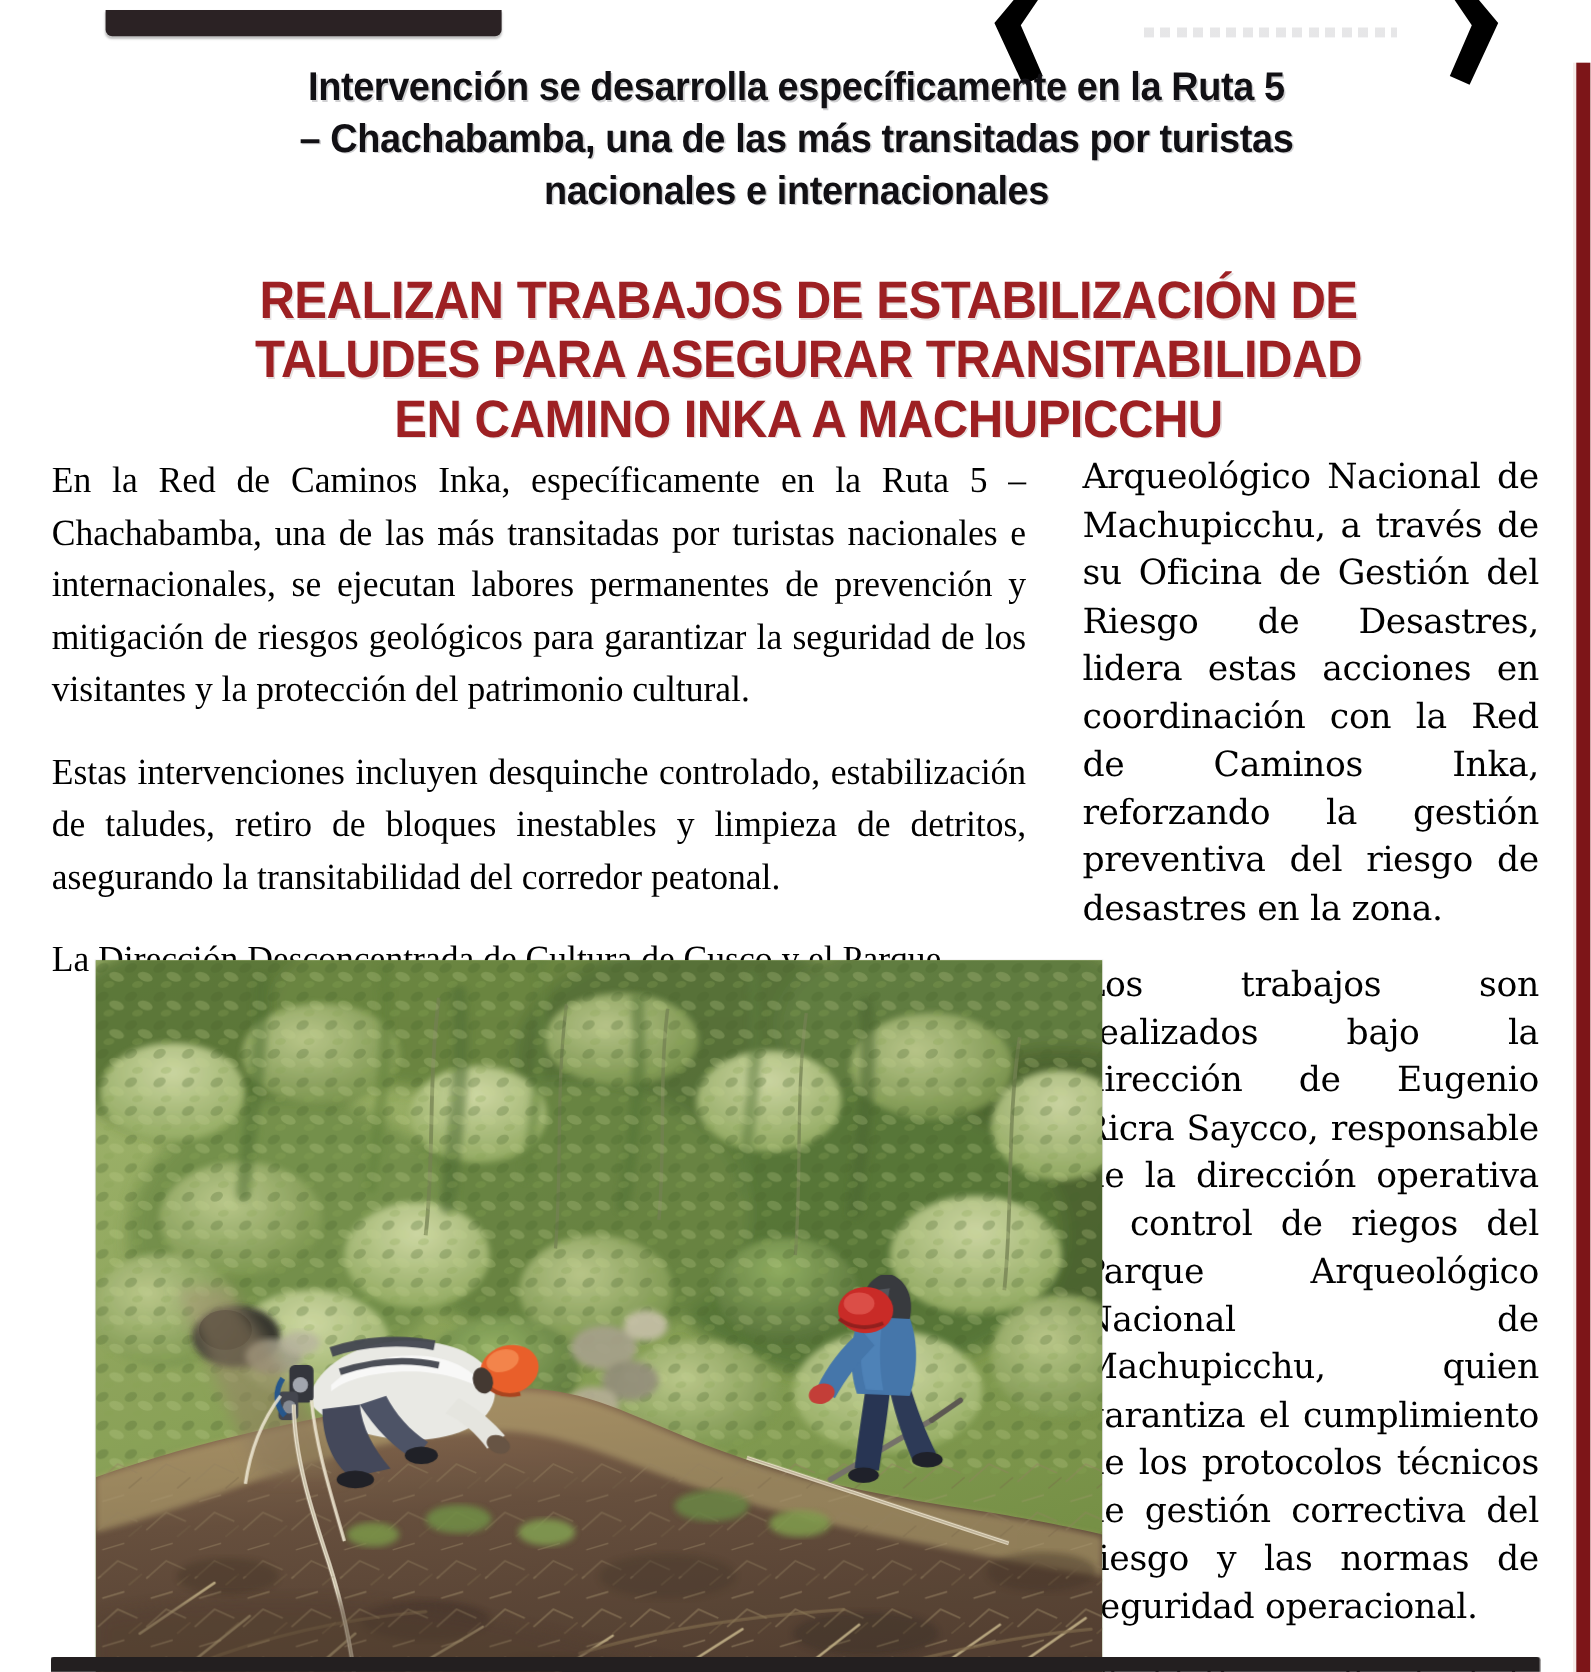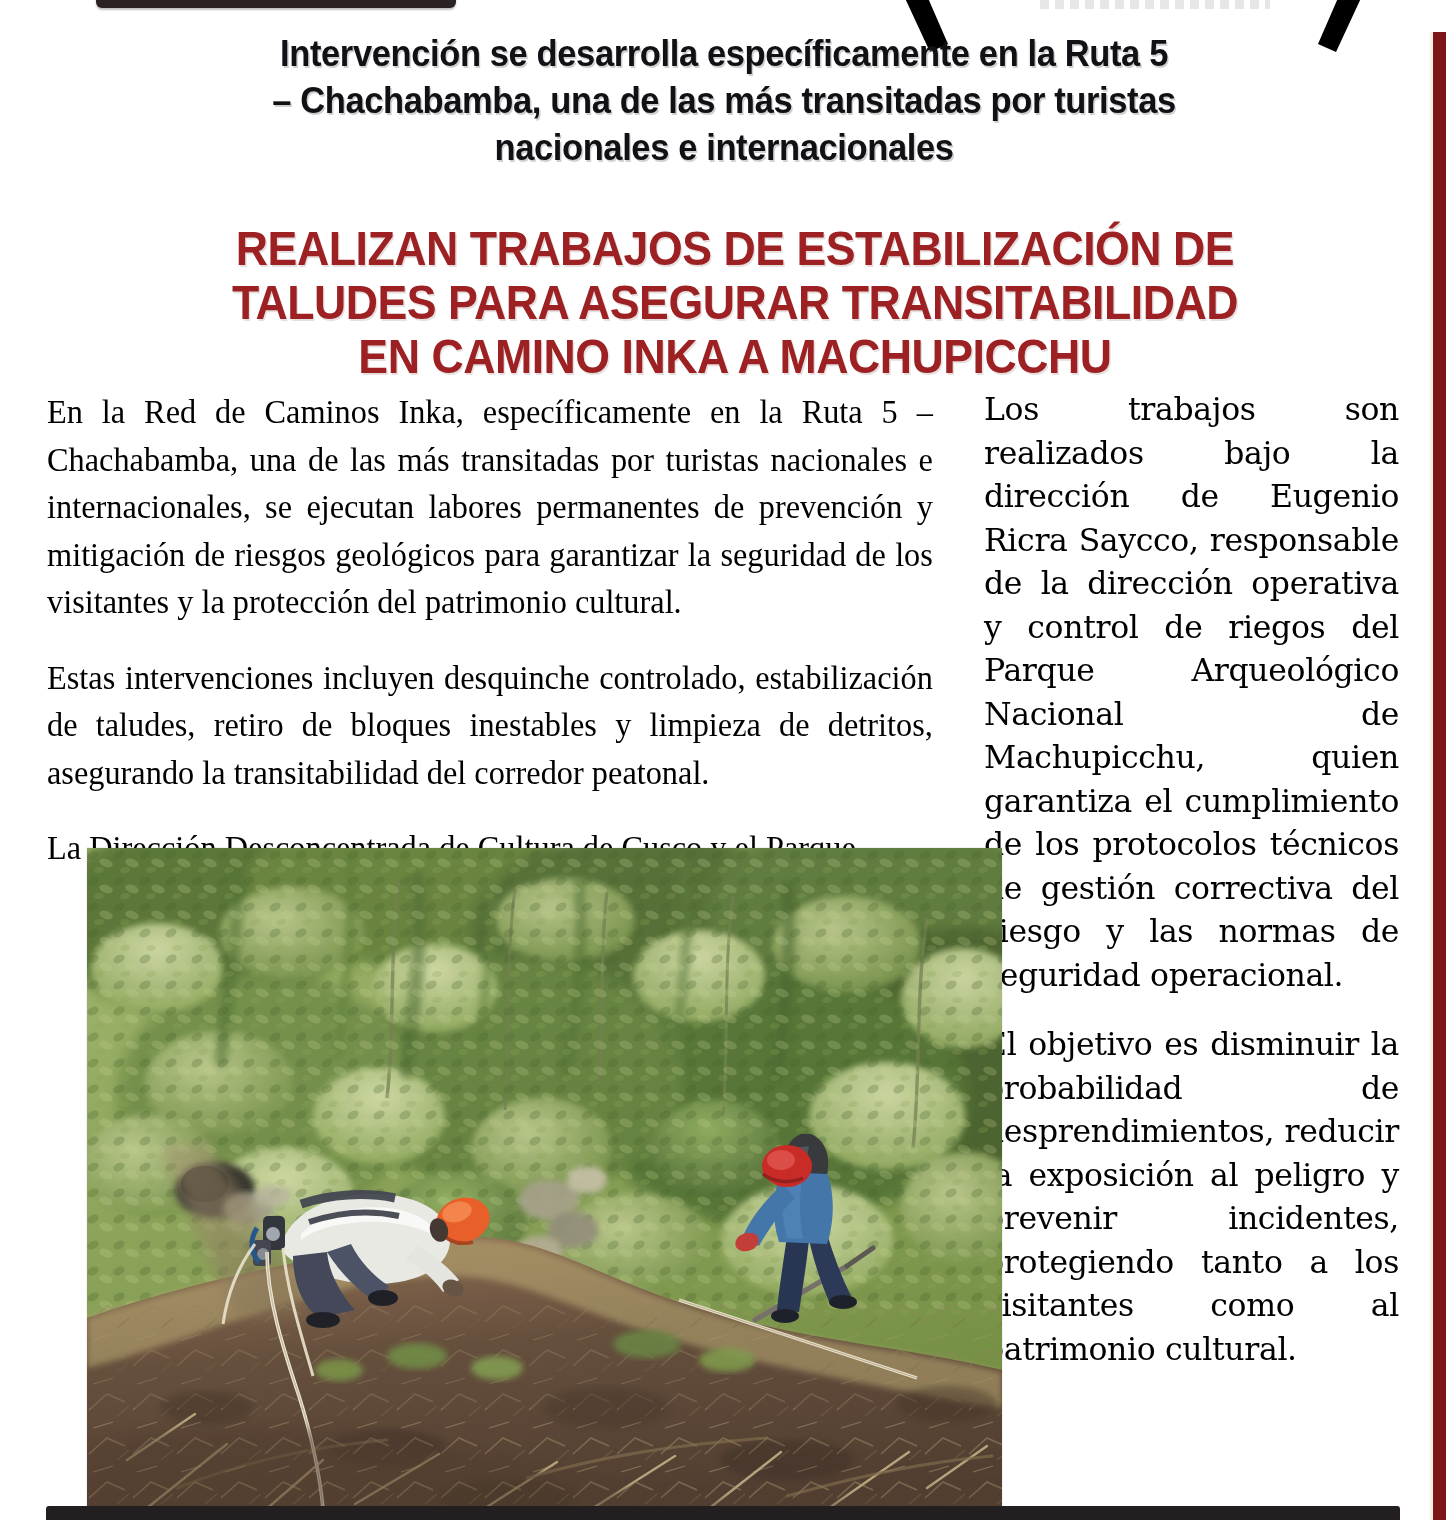--- a/index.html
+++ b/index.html
@@ -15,20 +15,21 @@
     overflow: hidden;
     font-family: "Liberation Serif", serif;
     color: #000;
   }
 
   
   .page {
     position: absolute;
     inset: 0;
     background: #ffffff;
+    margin-top: 25px;
   }
 
   
   .edge-rule-right {
     position: absolute;
     top: 32px;
     right: 0px;
     width: 13px;
     height: 1488px;
     background: #7d1518;
@@ -193,20 +194,21 @@
 TALUDES PARA ASEGURAR TRANSITABILIDAD
 EN CAMINO INKA A MACHUPICCHU</h1>
 
   <div class="col col-left">
     <p>En la Red de Caminos Inka, específicamente en la Ruta 5 – Chachabamba, una de las más transitadas por turistas nacionales e internacionales, se ejecutan labores permanentes de prevención y mitigación de riesgos geológicos para garantizar la seguridad de los visitantes y la protección del patrimonio cultural.</p>
     <p>Estas intervenciones incluyen desquinche controlado, estabilización de taludes, retiro de bloques inestables y limpieza de detritos, asegurando la transitabilidad del corredor peatonal.</p>
     <p>La Dirección Desconcentrada de Cultura de Cusco y el Parque</p>
   </div>
 
   <div class="col col-right">
+    <p>Arqueológico Nacional de Machupicchu, a través de su Oficina de Gestión del Riesgo de Desastres, lidera estas acciones en coordinación con la Red de Caminos Inka, reforzando la gestión preventiva del riesgo de desastres en la zona.</p>
     <p>Los trabajos son realizados bajo la dirección de Eugenio Ricra Saycco, responsable de la dirección operativa y control de riegos del Parque Arqueológico Nacional de Machupicchu, quien garantiza el cumplimiento de los protocolos técnicos de gestión correctiva del riesgo y las normas de seguridad operacional.</p>
     <p>El objetivo es disminuir la probabilidad de desprendimientos, reducir la exposición al peligro y prevenir incidentes, protegiendo tanto a los visitantes como al patrimonio cultural.</p>
   </div>
 
   <figure class="photo">
     <svg viewBox="0 0 915 668" preserveAspectRatio="none" aria-hidden="true">
       <defs>
 
         <linearGradient id="gSky" x1="0" y1="0" x2="0.4" y2="1">
           <stop offset="0" stop-color="#9fb468"></stop>

